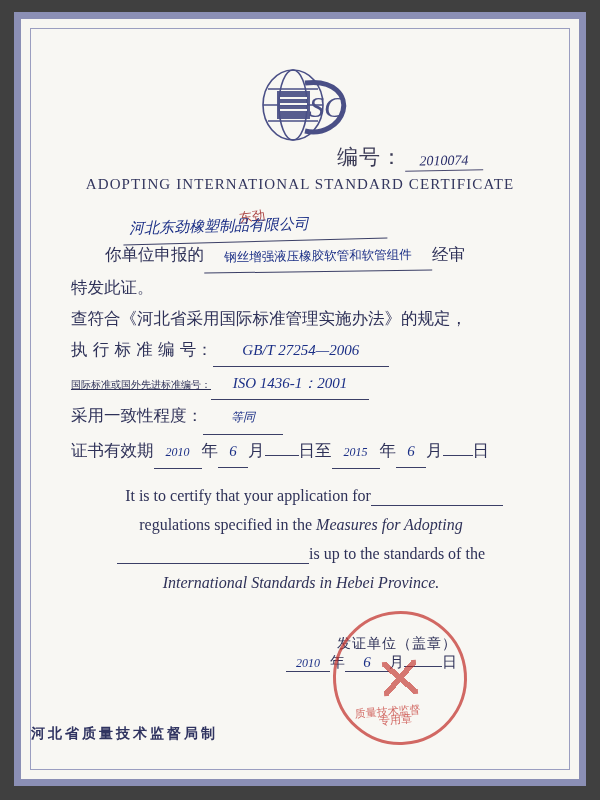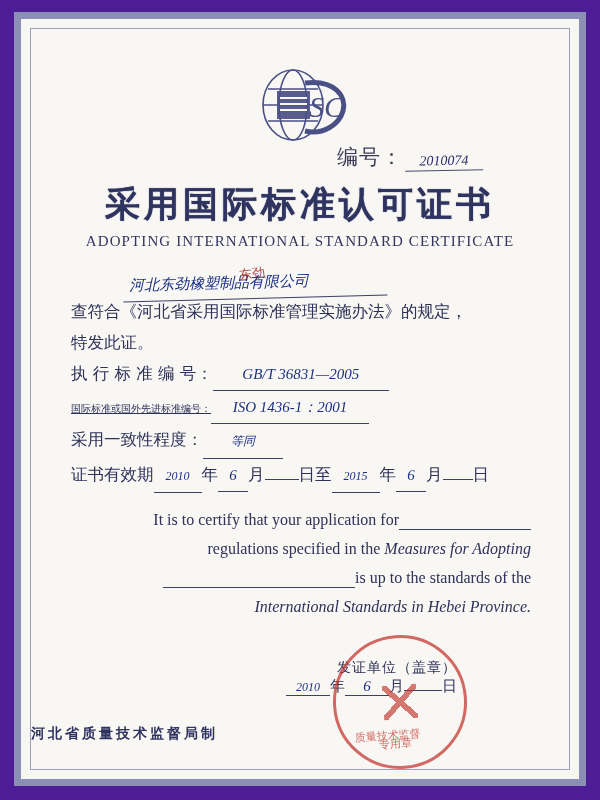--- a/index.html
+++ b/index.html
@@ -11,21 +11,21 @@
     width: 600px;
     height: 800px;
     font-family: "Liberation Serif", serif;
     overflow: hidden;
   }
 
   .page {
     position: relative;
     width: 600px;
     height: 800px;
-    background: #4c1d95;
+    background: #404040;
     box-sizing: border-box;
   }
 
   
   .outer-frame {
     position: absolute;
     left: 14px;
     top: 12px;
     right: 14px;
     bottom: 14px;
@@ -185,21 +185,21 @@
   }
 
   
   .en-block {
     margin-top: 12px;
     padding: 0 12px 0 14px;
     font-family: "Liberation Serif", serif;
     font-size: 16px;
     line-height: 29px;
     color: #2e3158;
-    text-align: right;
+    text-align: center;
   }
   .en-block .it { font-style: italic; }
   .en-fill {
     display: inline-block;
     border-bottom: 1px solid #3b3f66;
     height: 16px;
     vertical-align: middle;
   }
 
   
@@ -316,36 +316,38 @@
               <text x="62" y="50" font-family="Liberation Serif, serif" font-size="30" font-style="italic" fill="#4a4f86">SC</text>
             </svg>
           </div>
         </div>
 
         <div class="serial-row">
           <span class="serial-label">编号：</span>
           <span class="serial-value">2010074</span>
         </div>
 
-        <div class="title-cn">采用国际标准认可证书</div>
         <div class="title-en">ADOPTING INTERNATIONAL STANDARD CERTIFICATE</div>
 
         <div class="body-block">
 
           <div class="line company-line">
             <span class="stamp-small">东劲</span>
             <span class="company-name">河北东劲橡塑制品有限公司</span>
           </div>
 
-
+          <div class="line indent">
+            <span>你单位申报的</span><span class="scope">钢丝增强液压橡胶软管和软管组件</span><span>经审</span>
+          </div>
+
+          <div class="line">特发此证。</div>
           <div class="line">查符合《河北省采用国际标准管理实施办法》的规定，</div>
-          <div class="line">特发此证。</div>
 
           <div class="line">
-            <span>执 行 标 准 编 号：</span><span class="val-underline" style="min-width:168px;">GB/T 36831—2005</span>
+            <span>执 行 标 准 编 号：</span><span class="val-underline" style="min-width:168px;">GB/T 27254—2006</span>
           </div>
 
           <div class="line">
             <span style="font-size:10px;text-decoration:underline;">国际标准或国外先进标准编号：</span><span class="val-underline" style="min-width:150px;">ISO 1436-1：2001</span>
           </div>
 
           <div class="line">
             <span>采用一致性程度：</span><span class="val-underline" style="min-width:72px;font-family:Liberation Mono, monospace;font-size:12px;">等同</span>
           </div>
 

